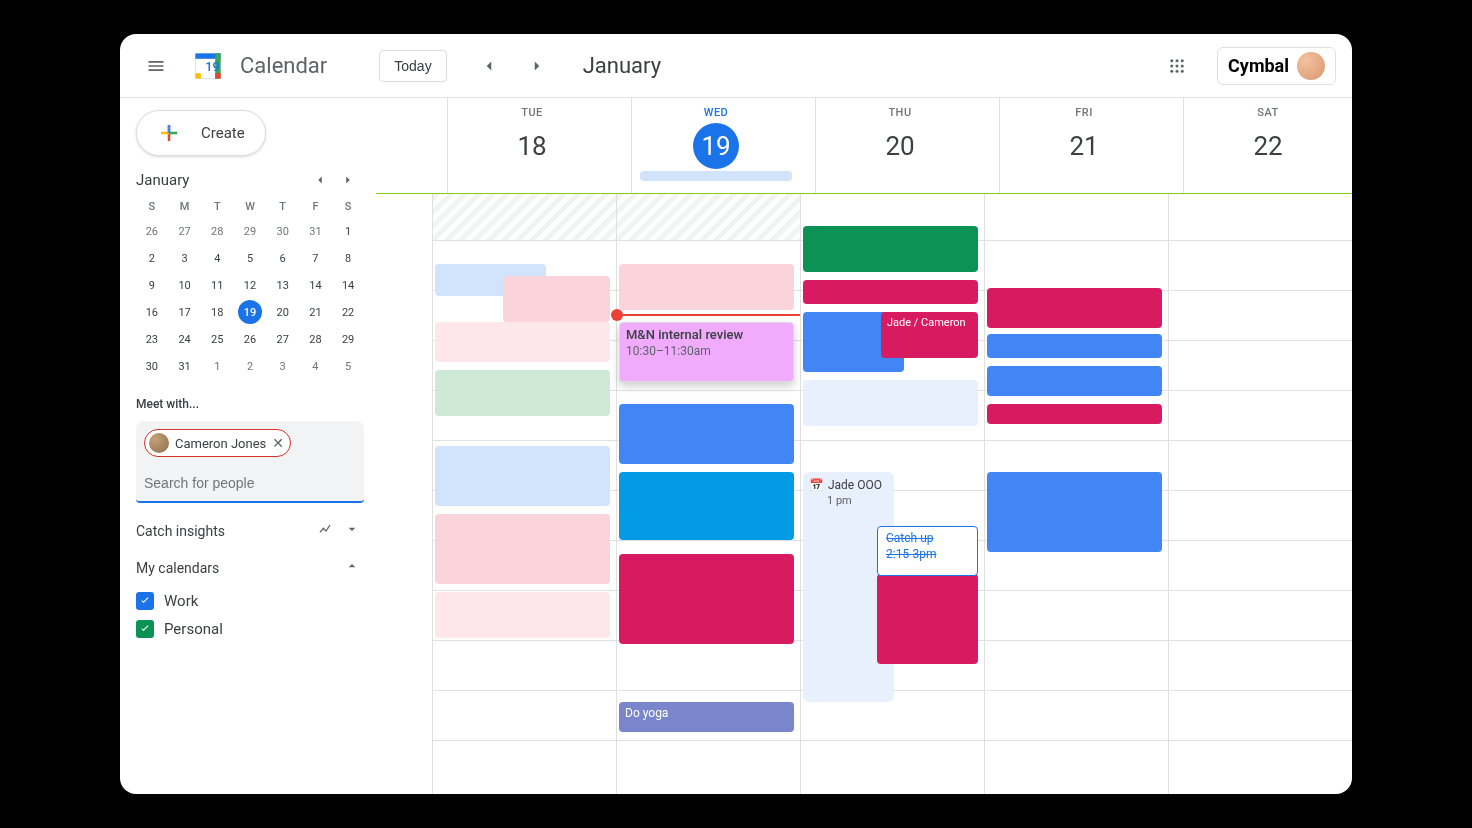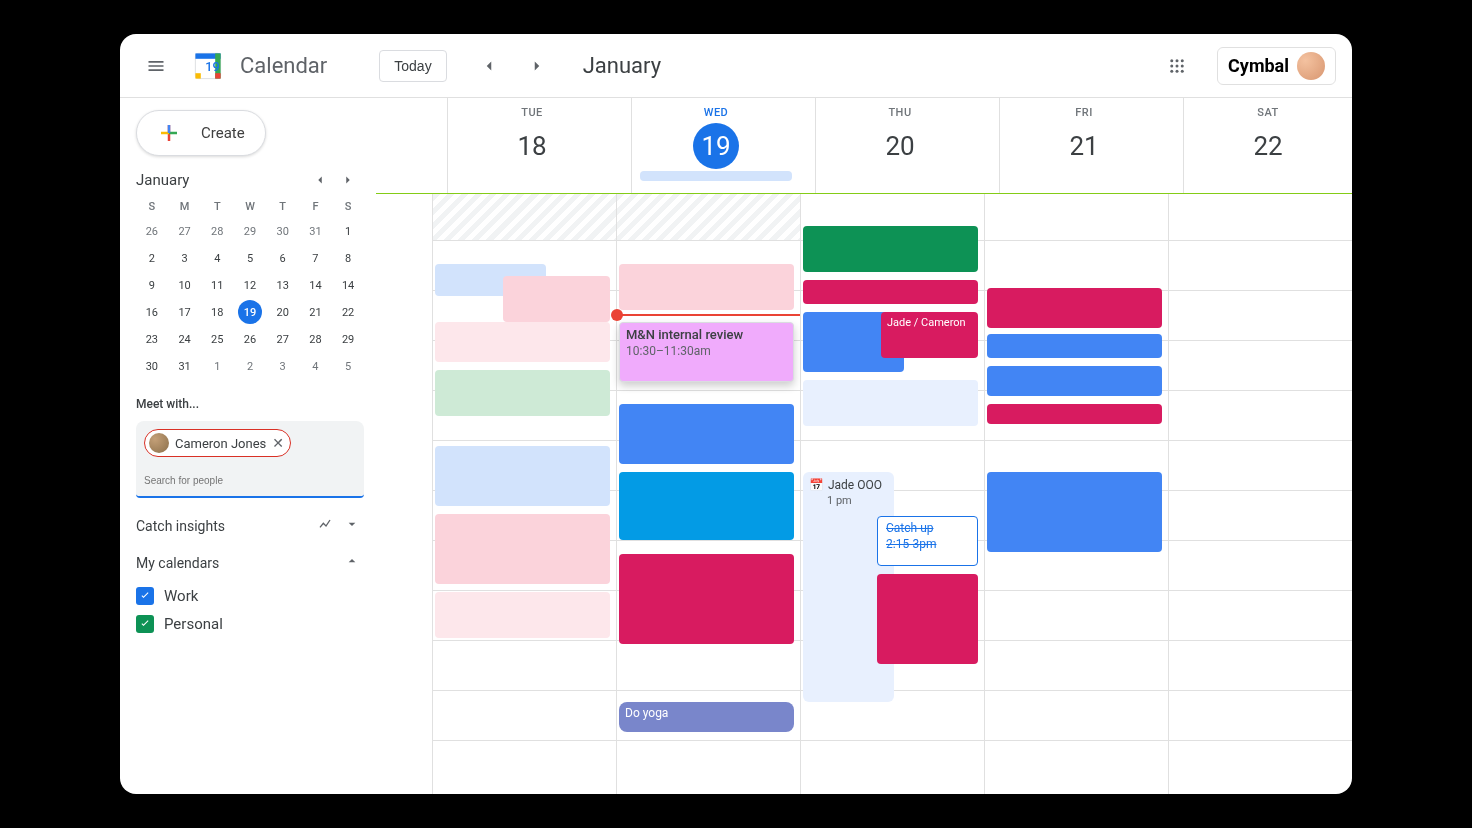--- a/index.html
+++ b/index.html
@@ -27,21 +27,21 @@
 .mini-grid { display: grid; grid-template-columns: repeat(7, 1fr); gap: 1px; font-size: 11px; text-align: center; padding-right: 12px; }
 .mini-dow { color: #70757a; font-weight: 500; padding: 4px 0; }
 .mini-day { padding: 6px 0; color: #3c4043; cursor: pointer; border-radius: 50%; width: 24px; height: 24px; margin: 1px auto; display: flex; align-items: center; justify-content: center; }
 .mini-day.other { color: #70757a; }
 .mini-day.today { background: #1a73e8; color: #fff; font-weight: 500; }
 .section-title { font-size: 12px; color: #3c4043; margin: 18px 0 10px; font-weight: 500; }
 .chip-area { background: #f1f3f4; border-radius: 8px 8px 0 0; padding: 8px; margin-right: 12px; }
 .chip { display: inline-flex; align-items: center; gap: 6px; border: 1.5px solid #d93025; border-radius: 16px; padding: 3px 6px 3px 4px; background: #fff; font-size: 13px; color: #3c4043; }
 .chip-avatar { width: 20px; height: 20px; border-radius: 50%; background: radial-gradient(circle at 30% 30%, #c4a078, #8b6f4a); }
 .chip-x { cursor: pointer; color: #5f6368; font-size: 14px; }
-.search-input { width: calc(100% - 12px); border: none; border-bottom: 2px solid #1a73e8; padding: 10px 8px; font-size: 10px; outline: none; background: #f1f3f4; border-radius: 0 0 4px 4px; color: #6d28d9; }
+.search-input { width: calc(100% - 12px); border: none; border-bottom: 2px solid #1a73e8; padding: 10px 8px; font-size: 14px; outline: none; background: #f1f3f4; border-radius: 0 0 4px 4px; color: #6d28d9; }
 .section-row { display: flex; align-items: center; justify-content: space-between; padding-right: 16px; margin: 18px 0 10px; color: #3c4043; font-size: 14px; cursor: pointer; }
 .section-icons { display: flex; gap: 10px; align-items: center; color: #5f6368; }
 .cal-item { display: flex; align-items: center; gap: 10px; padding: 5px 0; font-size: 15px; color: #3c4043; }
 .checkbox { width: 18px; height: 18px; border-radius: 3px; display: flex; align-items: center; justify-content: center; color: #fff; }
 .checkbox.blue { background: #1a73e8; }
 .checkbox.green { background: #0d9255; }
 .main { flex: 1; display: flex; flex-direction: column; position: relative; overflow: hidden; }
 .day-headers { display: flex; height: 96px; border-bottom: 1px solid #84cc16; gap: 15px; }
 .gutter { width: 56px; }
 .day-col-head { flex: 1; text-align: center; padding-top: 8px; border-left: 1px solid #e0e0e0; }
@@ -304,37 +304,37 @@
           <div class="nowline" style="top:120px;">
               <div class="nowdot"></div>
             </div>
           <div class="event new" style="top:128px;height:60px;">
             <div class="title">M&amp;N internal review</div>
             <div class="time">10:30–11:30am</div>
           </div>
           <div class="event" style="top:210px;height:60px;background:#4285f4;"></div>
           <div class="event" style="top:278px;height:68px;background:#039be5;"></div>
           <div class="event" style="top:360px;height:90px;background:#d81b60;"></div>
-          <div class="event" style="top:508px;height:30px;background:#7986cb;border-radius:8px;"><span>Do yoga</span></div>
+          <div class="event" style="top:508px;height:30px;background:#7986cb;"><span>Do yoga</span></div>
         </div>
 
         <div class="day-col">
           <div class="event" style="top:32px;height:46px;background:#0d9255;"></div>
           <div class="event" style="top:86px;height:24px;background:#d81b60;"></div>
           <div class="event" style="top:118px;height:60px;background:#4285f4;left:2px;right:80px;"></div>
           <div class="event" style="top:118px;height:46px;background:#d81b60;left:80px;right:6px;font-size:11px;"><span>Jade / Cameron</span></div>
           <div class="event" style="top:186px;height:46px;background:#e8f0fe;"></div>
           <div class="event ooo" style="top:278px;height:230px;left:2px;right:90px;padding:6px;">
             <div style="display:flex;align-items:center;gap:4px;">
               <span style="color:#1a73e8;">📅</span>
               <span style="color:#3c4043;">Jade OOO</span>
             </div>
             <div style="font-size:11px;color:#5f6368;margin-left:18px;">1 pm</div>
           </div>
-          <div class="event catchup" style="top:322px;height:50px;left:76px;right:6px;padding:4px 8px;">
+          <div class="event catchup" style="top:332px;height:50px;left:76px;right:6px;padding:4px 8px;">
             <div>Catch up</div>
             <div>2:15-3pm</div>
           </div>
           <div class="event" style="top:380px;height:90px;background:#d81b60;left:76px;right:6px;"></div>
         </div>
 
         <div class="day-col">
           <div class="event" style="top:94px;height:40px;background:#d81b60;"></div>
           <div class="event" style="top:140px;height:24px;background:#4285f4;"></div>
           <div class="event" style="top:172px;height:30px;background:#4285f4;"></div>

